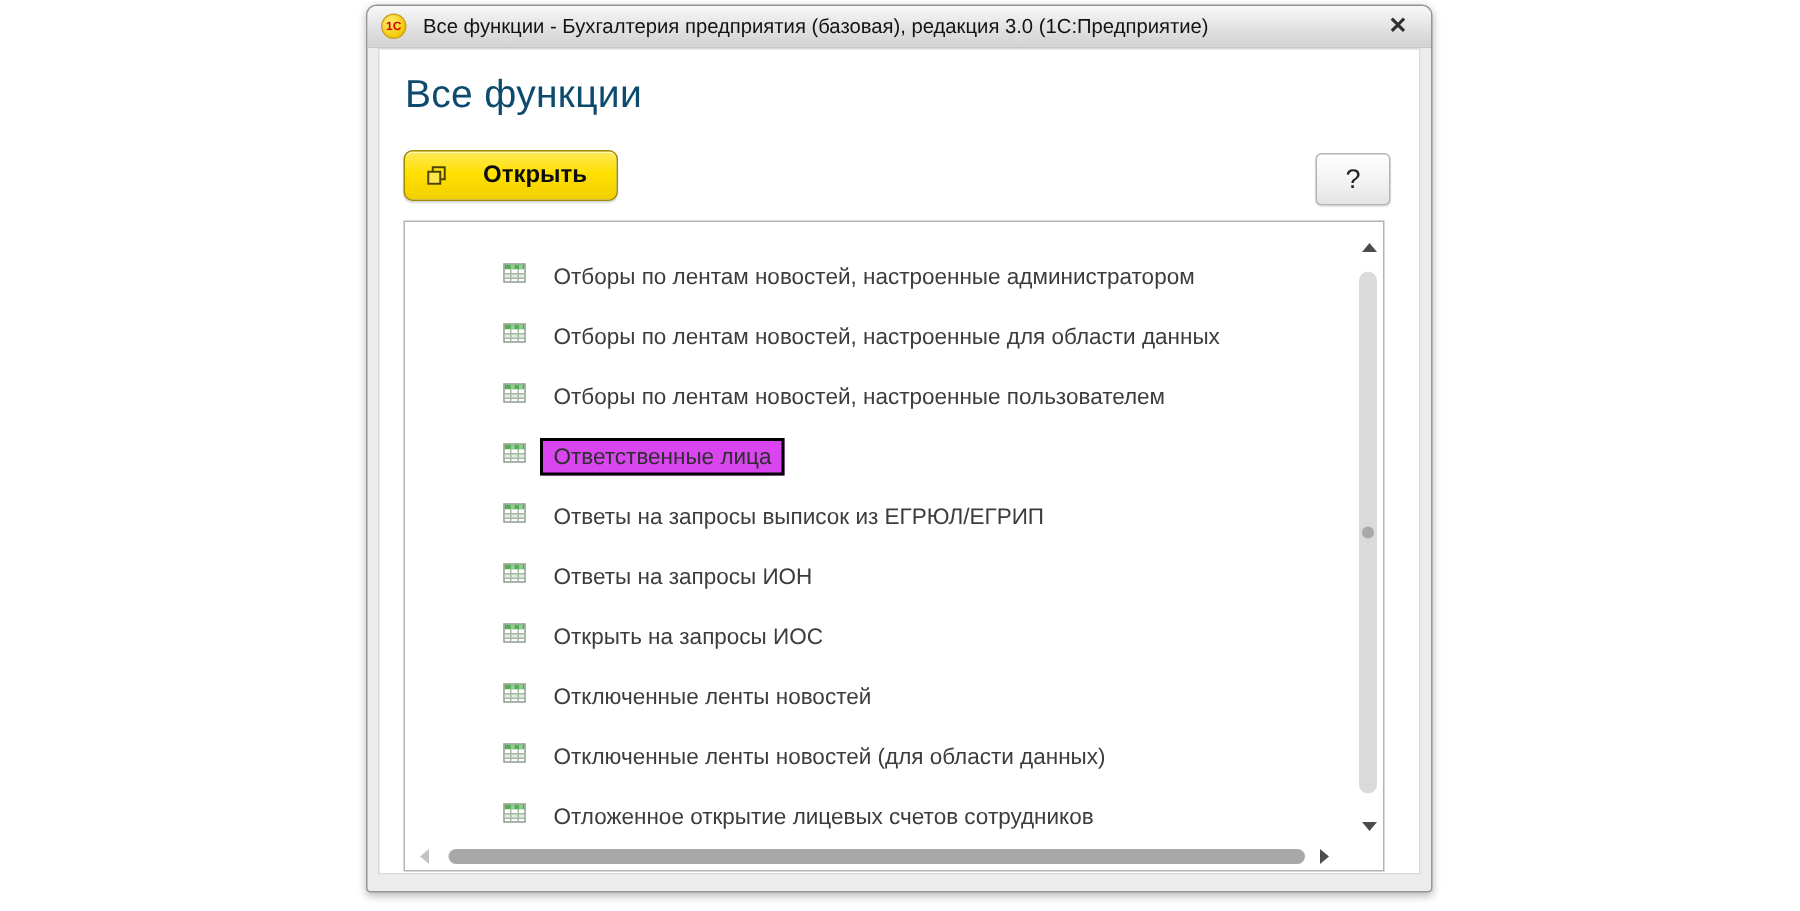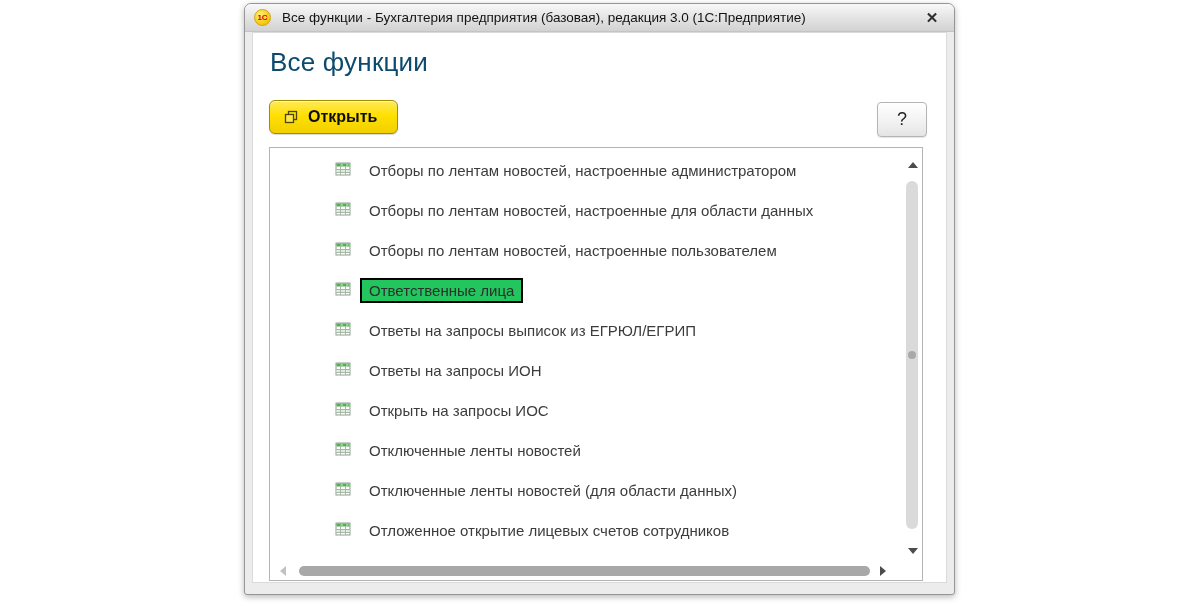--- a/index.html
+++ b/index.html
@@ -40,49 +40,49 @@
     background:#ffffff; border:1px solid #dadada;
   }
   .page-title {
     position:absolute; left:17px; top:14px;
     font-size:26px; color:#0c4a6e; letter-spacing:0.2px;
   }
 
   
   .open-btn {
     position:absolute; left:16px; top:67px; height:34px;
-    display:inline-flex; align-items:center; gap:10px; padding:0 20px 0 14px;
+    display:inline-flex; align-items:center; gap:24px; padding:0 20px 0 14px;
     background:linear-gradient(#ffe95c, #ffe000 45%, #f2cf00);
     border:1px solid #a08c00; border-radius:6px;
     box-shadow:inset 0 1px 0 rgba(255,255,255,0.55), 0 1px 1px rgba(0,0,0,0.15);
     font-size:16px; font-weight:bold; color:#0d0d0d; cursor:default;
   }
   .open-btn svg { display:block; }
   .help-btn {
     position:absolute; right:19px; top:69px; width:50px; height:35px;
     background:linear-gradient(#ffffff, #f1f1f1 60%, #e4e4e4);
     border:1px solid #b4b4b4; border-radius:4px;
     font-size:18px; color:#222; display:flex; align-items:center; justify-content:center;
     box-shadow:0 1px 1px rgba(0,0,0,0.10); cursor:default;
   }
 
   
   .listbox {
     position:absolute; left:16px; top:114px; width:654px; height:434px;
     border:1px solid #b3b3b3; background:#fff; overflow:hidden;
   }
-  .rows { position:absolute; left:0; top:2px; right:20px;text-align:center; }
+  .rows { position:absolute; left:0; top:16px; right:20px;text-align:center; }
   .row {
     height:40px; display:flex; align-items:center; padding-left:65px;
     font-size:15px; color:#3c3c3c; white-space:nowrap; cursor:default;
   }
   .row .item-icon { flex:0 0 16px; margin-right:18px; }
   .row .item-label { padding:3px 0; }
   .row.selected .item-label {
-    background:#22c55e; border:2px solid #000;
+    background:#d946ef; border:2px solid #000;
     padding:2px 7px; margin-left:-9px; color:#2e2e2e;
   }
 
   
   .vscroll { position:absolute; top:0; right:0; bottom:18px; width:20px; background:#fff; }
   .vthumb {
     position:absolute; left:4px; top:33px; height:348px; width:12px;
     background:#dadada; border-radius:7px;
   }
   .vthumb .grip {

